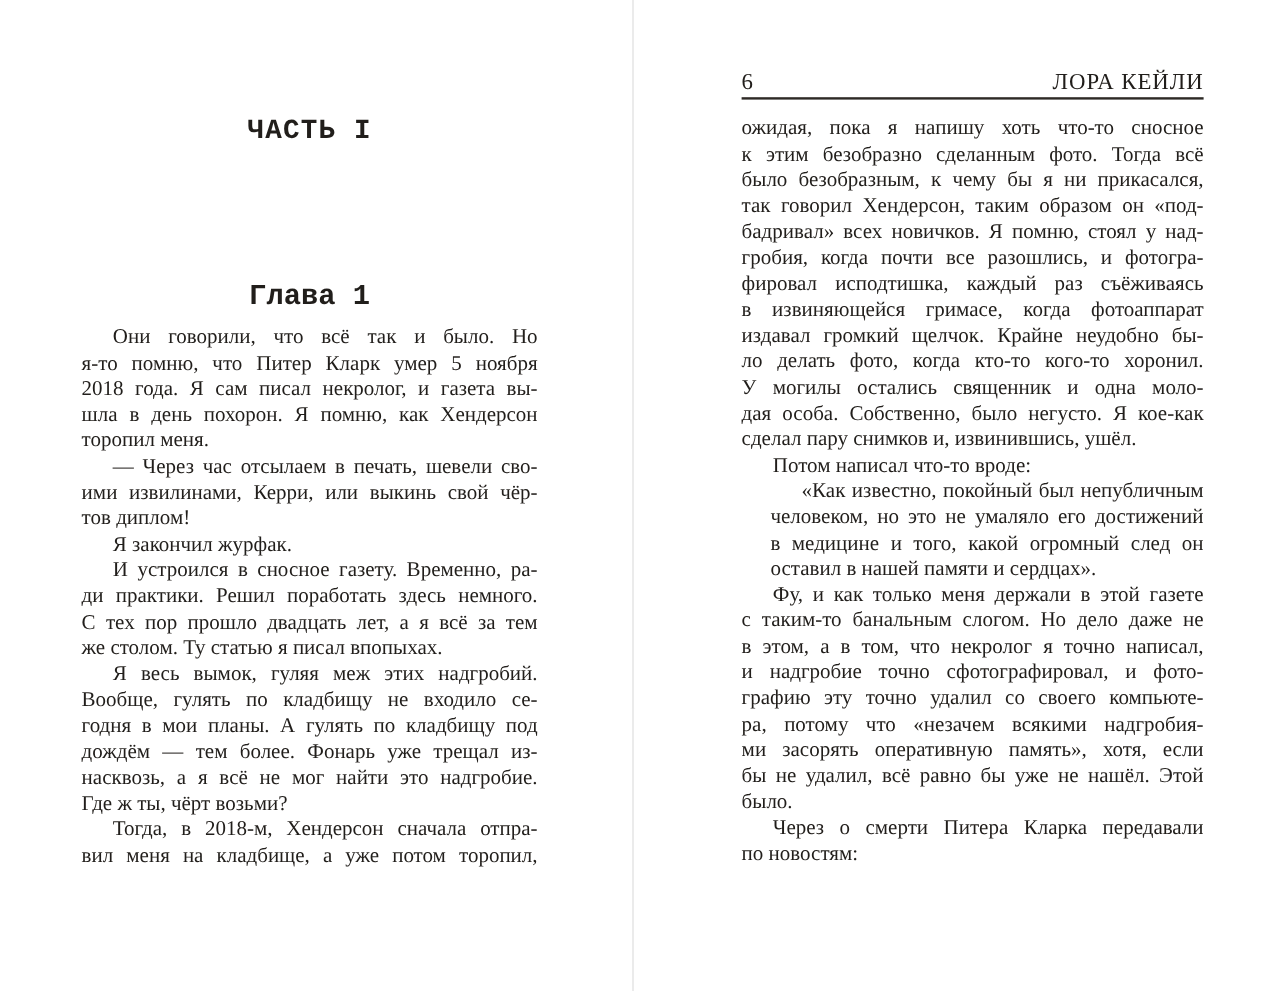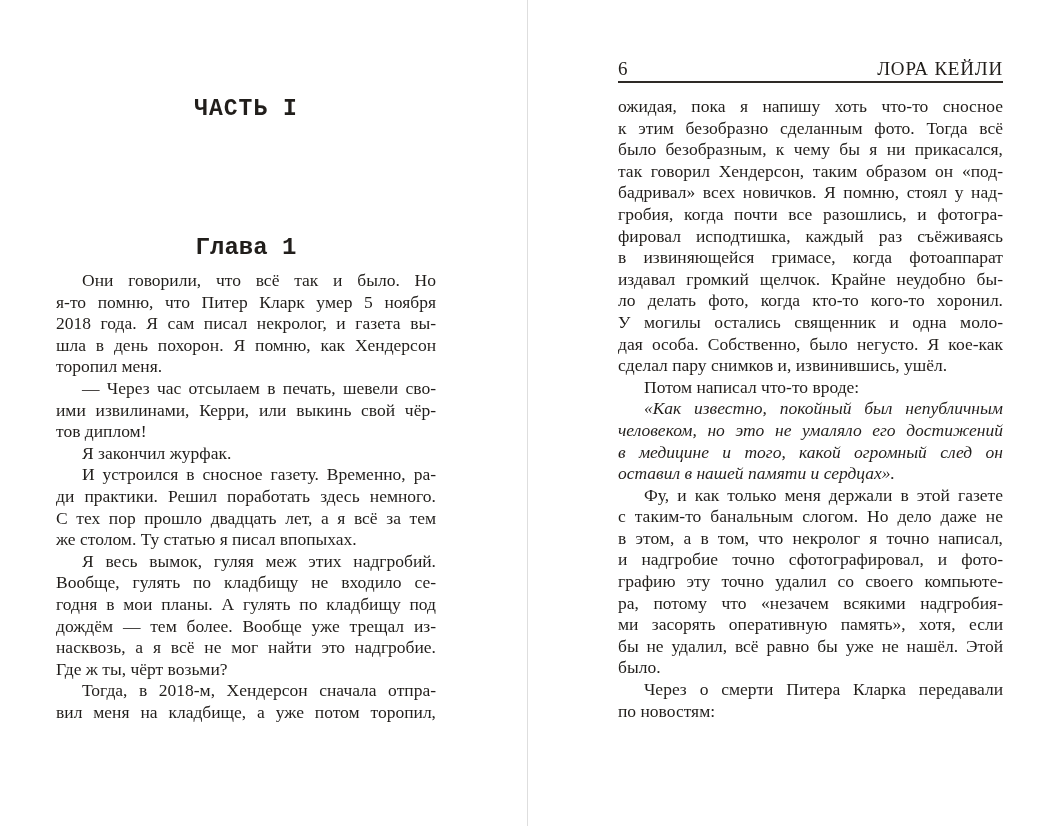--- a/index.html
+++ b/index.html
@@ -26,21 +26,21 @@
     top: 0;
     width: 1px;
     height: 826px;
     background: #dedede;
   }
   .page {
     position: absolute;
     top: 0;
     height: 826px;
   }
-  .page.left  { left: 0;   width: 527px; }
+  .page.left  { left: 12px;   width: 527px; }
   .page.right { left: 528px; width: 531px; }
   .part-heading {
     position: absolute;
     left: 56px;
     top: 95px;
     width: 380px;
     text-align: center;
     font-family: "Liberation Mono", "DejaVu Sans Mono", monospace;
     font-size: 23px;
     font-weight: bold;
@@ -103,21 +103,21 @@
     white-space: normal;
     overflow: visible;
   }
   .line.last {
     text-align-last: left;
   }
   .line.indent {
     text-indent: 26px;
   }
   .line.italic {
-    font-style: italic;
+    margin-left: 24px;
   }
 </style>
 </head>
 <body>
 
 <div class="spread">
 
   <div class="page left">
     <div class="part-heading">ЧАСТЬ I</div>
     <div class="chapter-heading">Глава 1</div>
@@ -131,21 +131,21 @@
         <div class="line">ими извилинами, Керри, или выкинь свой чёр-</div>
         <div class="line last">тов диплом!</div>
         <div class="line indent last">Я закончил журфак.</div>
         <div class="line indent">И устроился в сносное газету. Временно, ра-</div>
         <div class="line">ди практики. Решил поработать здесь немного.</div>
         <div class="line">С тех пор прошло двадцать лет, а я всё за тем</div>
         <div class="line last">же столом. Ту статью я писал впопыхах.</div>
         <div class="line indent">Я весь вымок, гуляя меж этих надгробий.</div>
         <div class="line">Вообще, гулять по кладбищу не входило се-</div>
         <div class="line">годня в мои планы. А гулять по кладбищу под</div>
-        <div class="line">дождём — тем более. Вообще уже трещал из-</div>
+        <div class="line">дождём — тем более. Фонарь уже трещал из-</div>
         <div class="line">насквозь, а я всё не мог найти это надгробие.</div>
         <div class="line last">Где ж ты, чёрт возьми?</div>
         <div class="line indent">Тогда, в 2018-м, Хендерсон сначала отпра-</div>
         <div class="line">вил меня на кладбище, а уже потом торопил,</div>
       </div>
   </div>
 
   <div class="gutter"></div>
 
   <div class="page right">

